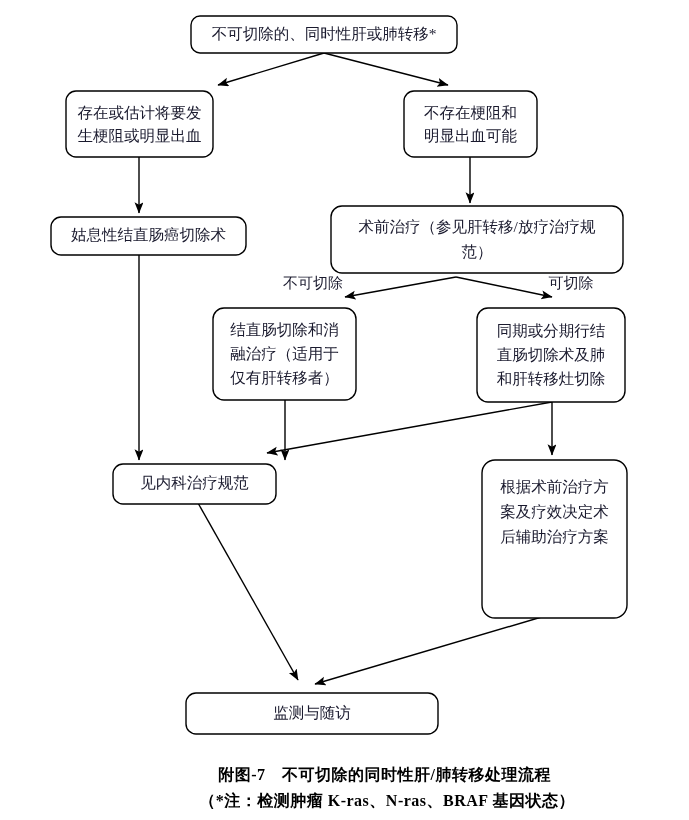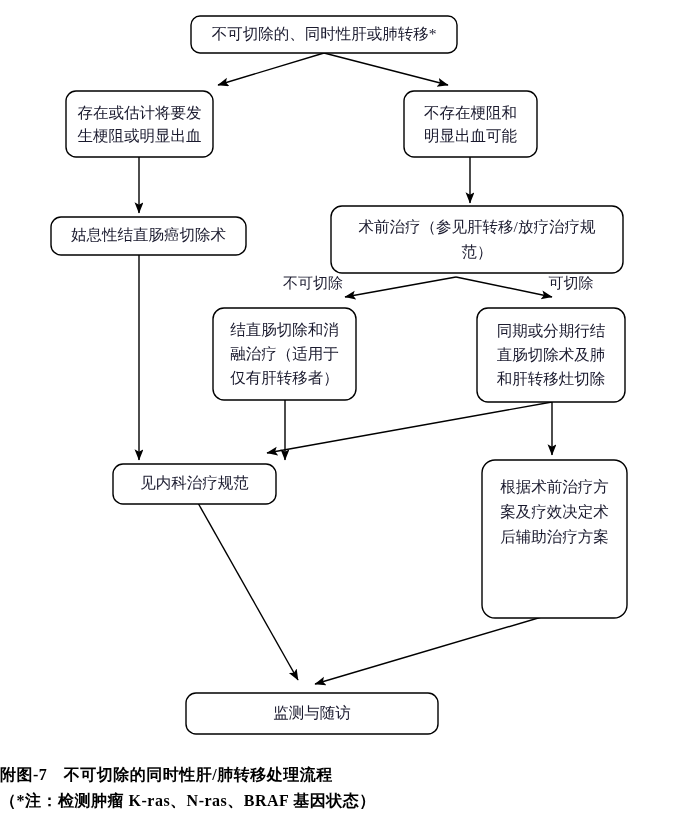--- a/index.html
+++ b/index.html
@@ -48,28 +48,28 @@
     font-family: "Liberation Serif", "DejaVu Serif", serif;
     font-size: 15px;
     fill: #1a1a2e;
     text-anchor: middle;
     dominant-baseline: middle;
   }
   .caption-block {
     position: absolute;
     left: 0;
     width: 551px;
-    text-align: left;
+    text-align: right;
     font-family: "Liberation Serif", "DejaVu Serif", serif;
     font-size: 16px;
     color: #000000;
     font-weight: bold;
   }
   #caption-line-1 { top: 765px; letter-spacing: 0.5px; }
-  #caption-line-2 { top: 791px; letter-spacing: 0.5px; }
+  #caption-line-2 { top: 791px; letter-spacing: 0.5px; padding-left: 24px; }
 </style>
 </head>
 <body>
 
 <div id="flowchart-root">
 
   <svg id="diagram" viewBox="0 0 689 820">
     <defs>
       <marker id="arrowhead" markerWidth="9" markerHeight="9" refX="7.6" refY="3.2" orient="auto" markerUnits="strokeWidth">
         <path d="M0,0 L8,3.2 L0,6.4 L1.7,3.2 Z" fill="#000000"></path>

